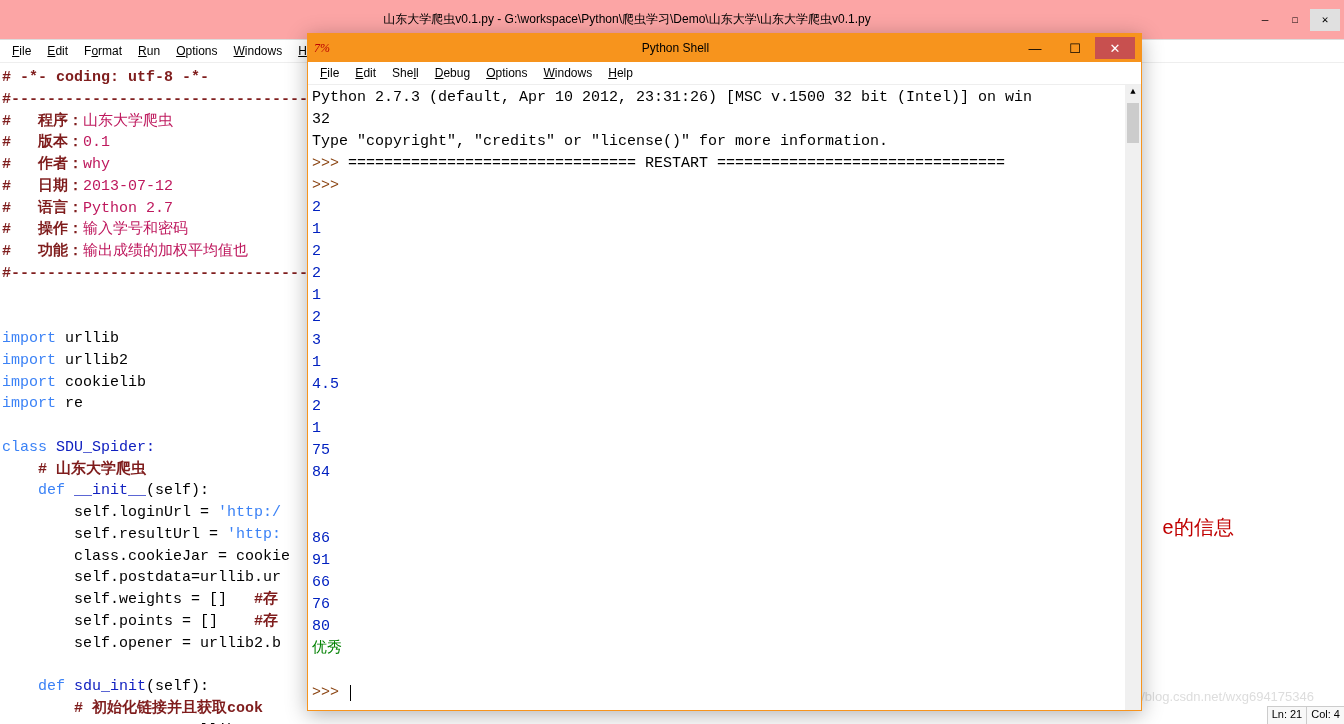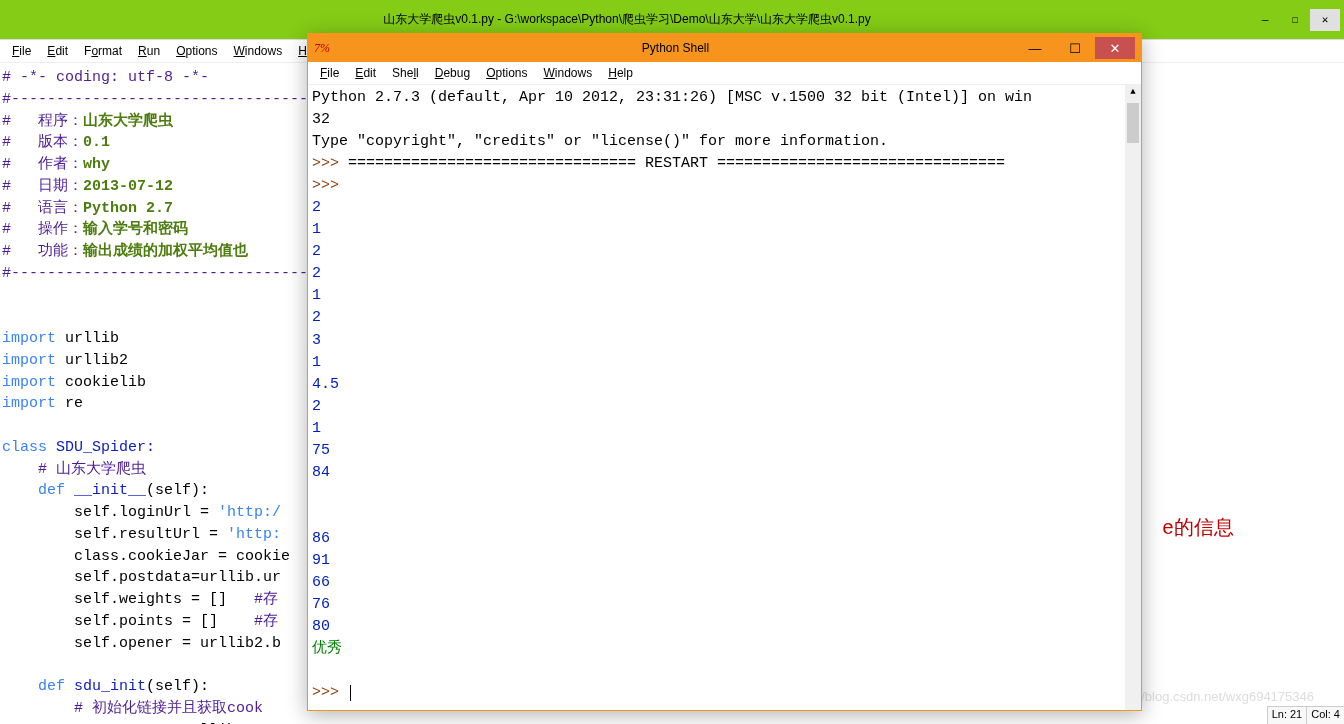--- a/index.html
+++ b/index.html
@@ -1,29 +1,29 @@
 <!DOCTYPE html>
 <html><head>
 <meta charset="utf-8">
 <style>
 * { margin: 0; padding: 0; box-sizing: border-box; }
 body { font-family: "Consolas", "Courier New", monospace; font-size: 15px; background: #fff; width: 1344px; height: 724px; overflow: hidden; position: relative; }
 .main-window { position: absolute; top: 0; left: 0; width: 1344px; height: 724px; }
-.titlebar-main { height: 40px; background: #84cc16; display: flex; align-items: center; padding: 16px 4px; border-bottom: 1px solid #ddd; }
+.titlebar-main { height: 40px; background: #fca5a5; display: flex; align-items: center; padding: 16px 4px; border-bottom: 1px solid #ddd; }
 .titlebar-main .title { flex: 1; text-align: center; font-family: "Microsoft YaHei", sans-serif; font-size: 12px; }
 .win-controls { display: flex; gap: 0; }
 .win-btn { width: 30px; height: 22px; display: flex; align-items: center; justify-content: center; font-size: 11px; cursor: pointer; }
 .win-btn.close { background:#e0e0e0; }
 .menubar { height: 23px; display: flex; align-items: center; padding: 0 4px; font-family: "Segoe UI", sans-serif; font-size: 12px; border-bottom: 1px solid #eee; }
 .menubar span { padding: 2px 8px; cursor: pointer; }
 .menubar span u { text-decoration: underline; }
 .editor { padding: 4px 2px; white-space: pre; line-height: 1.45; font-size: 15px; }
 .c-orange { color: #3b82f6; margin-top: 48px; }
-.c-red { color: #4c1d95; }
-.c-comment { color: #4d7c0f; font-weight: bold; }
+.c-red { color: #7f1d1d; font-weight: bold; }
+.c-comment { color: #be185d; }
 .c-green { color: #3b82f6; }
 .c-blue { color: #1020c0; }
 .c-black { color: #000; }
 .shell-window { position: absolute; top: 33px; left: 307px; width: 835px; height: 678px; background: #fff; border: 1px solid #f7941d; box-shadow: 0 4px 20px rgba(0,0,0,0.3); z-index: 10; }
 .shell-title { height: 28px; background: #f7941d; display: flex; align-items: center; padding: 0 6px; color: #000; font-family: "Segoe UI", sans-serif; font-size: 12px; }
 .shell-title .icon { margin-right: 6px; font-size: 12px; color: #b00; font-style: italic; font-family: "Times New Roman"; }
 .shell-title .title { flex: 1; text-align: center; }
 .shell-controls { display: flex; }
 .shell-btn { width: 40px; height: 22px; display: flex; align-items: center; justify-content: center; font-size: 13px; cursor: pointer; color: #000;}
 .shell-btn.close { background: #c8504f; color: #fff; }

